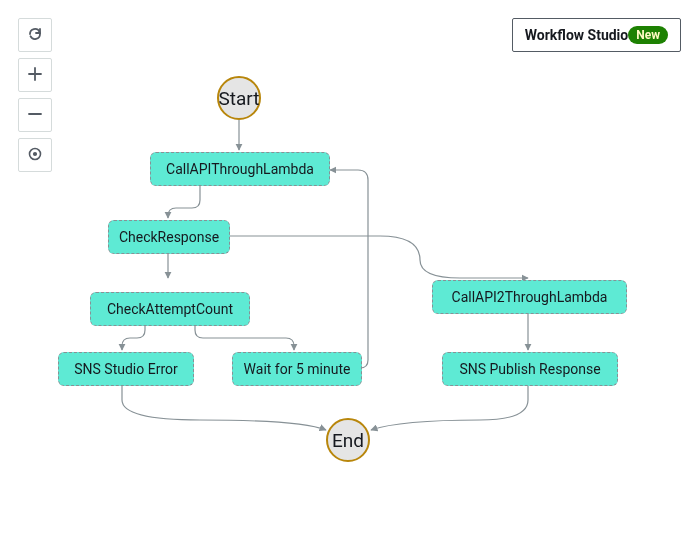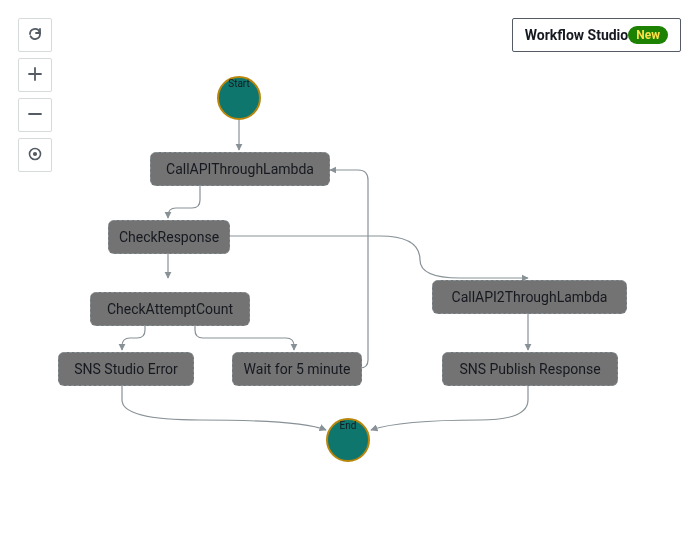--- a/index.html
+++ b/index.html
@@ -6,25 +6,25 @@
   .canvas{position:relative;width:699px;height:537px}
   
   .tool-btn{position:absolute;left:18px;width:32px;height:32px;border:1px solid #d5dbdb;border-radius:2px;background:#fff;display:flex;align-items:center;justify-content:center;color:#545b64;cursor:pointer}
   .tool-btn svg{stroke:#545b64}
   .tool-btn.refresh{top:18px}
   .tool-btn.zoom-in{top:58px}
   .tool-btn.zoom-out{top:98px}
   .tool-btn.center{top:138px}
   
   .wf-btn{position:absolute;right:18px;top:18px;height:32px;padding:0 12px;border:1px solid #545b64;border-radius:2px;background:#fff;display:flex;align-items:center;cursor:pointer;font-weight:700;font-size:14px;color:#16191f}
-  .badge-new{background:#1d8102;color:#fde047;border-radius:10px;font-size:12px;font-weight:700;line-height:1;padding:3px 8px}
+  .badge-new{background:#1d8102;color:#fef9c3;border-radius:10px;font-size:12px;font-weight:700;line-height:1;padding:3px 8px}
   
   .node{position:absolute;box-sizing:border-box;text-align:center;font-size:14px;color:#16191f}
-  .node.dashed{border:1px dashed #879196;border-radius:6px;background:#737373;padding:8px 16px;display:flex;align-items:center;justify-content:center;white-space:nowrap}
-  .node.circle{width:44px;height:44px;border:2px solid #b8860b;border-radius:50%;background:#0f766e;display:flex;align-items:flex-start;justify-content:center;font-size:10px}
+  .node.dashed{border:1px dashed #879196;border-radius:6px;background:#5eead4;padding:8px 16px;display:flex;align-items:center;justify-content:center;white-space:nowrap}
+  .node.circle{width:44px;height:44px;border:2px solid #b8860b;border-radius:50%;background:#e5e5e5;display:flex;align-items:center;justify-content:center;font-size:19px}
   
   svg.edges{position:absolute;left:0;top:0;width:699px;height:537px;pointer-events:none}
 </style>
 </head>
 <body>
 
 <div class="canvas">
 
   <div class="tool-btn refresh" title="Refresh">
     <span>

